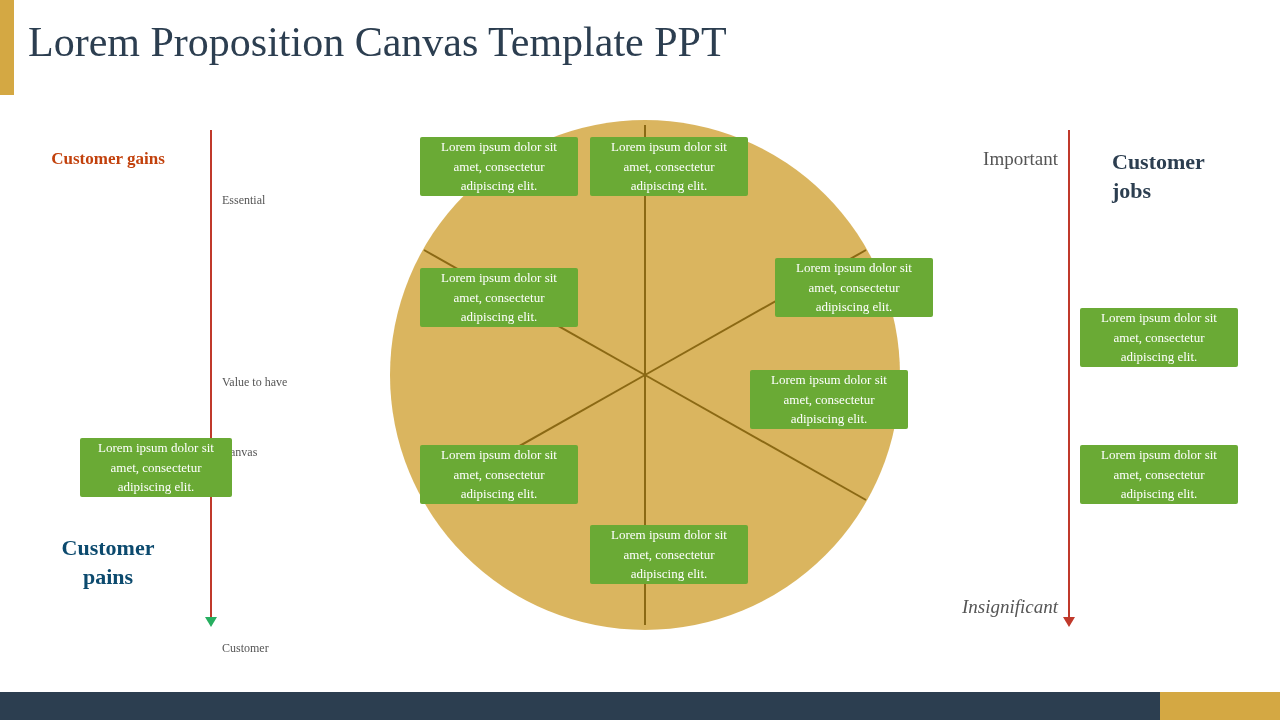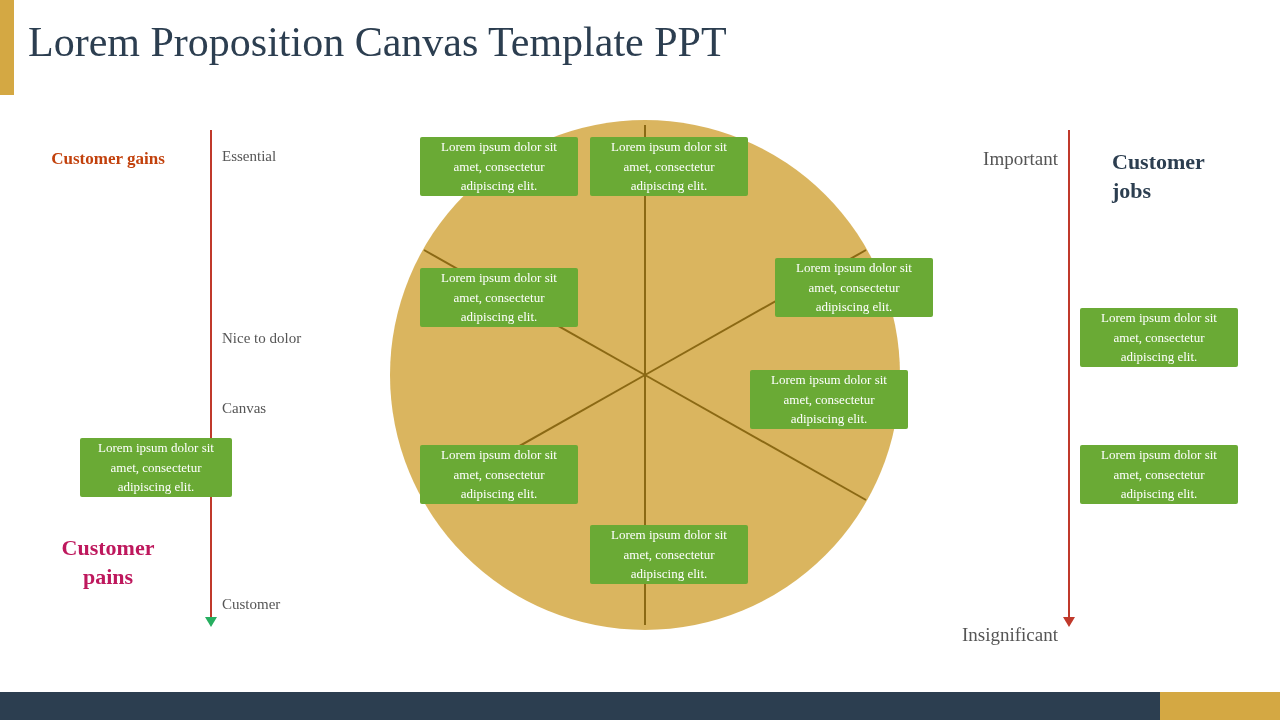--- a/index.html
+++ b/index.html
@@ -61,21 +61,21 @@
       text-align: center;
       width: 120px;
       line-height: 1.3;
     }
     .label-customer-pains {
       position: absolute;
       left: 48px;
       top: 534px;
       font-size: 22px;
       font-weight: bold;
-      color: #be185d;
+      color: #0c4a6e;
       text-align: center;
       width: 120px;
       line-height: 1.3;
     }
 
     
     .label-customer-jobs {
       position: absolute;
       right: 48px;
       top: 148px;
@@ -123,22 +123,23 @@
       height: 0;
       border-left: 6px solid transparent;
       border-right: 6px solid transparent;
       border-top: 10px solid #c0392b;
     }
 
     
     .axis-label-left {
       position: absolute;
       left: 222px;
-      font-size: 15px;
+      font-size: 12px;
       color: #555;
+      margin-top: 45px;
     }
 
     
     .axis-label-right {
       position: absolute;
       font-size: 19px;
       color: #555;
     }
 
     
@@ -189,29 +190,29 @@
 
 <div class="label-customer-gains">Customer gains</div>
 <div class="label-customer-pains">Customer pains</div>
 
 <div class="label-customer-jobs">Customer jobs</div>
 
 <div class="left-line"></div>
 <div class="left-arrow"></div>
 
 <div class="axis-label-left" style="top: 148px;">Essential</div>
-<div class="axis-label-left" style="top: 330px;">Nice to dolor</div>
+<div class="axis-label-left" style="top: 330px;">Value to have</div>
 <div class="axis-label-left" style="top: 400px;">Canvas</div>
 <div class="axis-label-left" style="top: 596px;">Customer</div>
 
 <div class="right-line"></div>
 <div class="right-arrow"></div>
 
 <div class="axis-label-right" style="top: 148px; right: 222px;">Important</div>
-<div class="axis-label-right" style="top: 624px; right: 222px;">Insignificant</div>
+<div class="axis-label-right" style="top: 596px; right: 222px; font-style: italic;">Insignificant</div>
 
 <div class="circle-container">
   <div class="circle-bg"></div>
 
   <svg class="circle-svg" viewBox="0 0 510 510">
 
     <line x1="255" y1="255" x2="255" y2="5" stroke="#8B6914" stroke-width="2"></line>
     <line x1="255" y1="255" x2="476" y2="130" stroke="#8B6914" stroke-width="2"></line>
     <line x1="255" y1="255" x2="476" y2="380" stroke="#8B6914" stroke-width="2"></line>
     <line x1="255" y1="255" x2="255" y2="505" stroke="#8B6914" stroke-width="2"></line>

